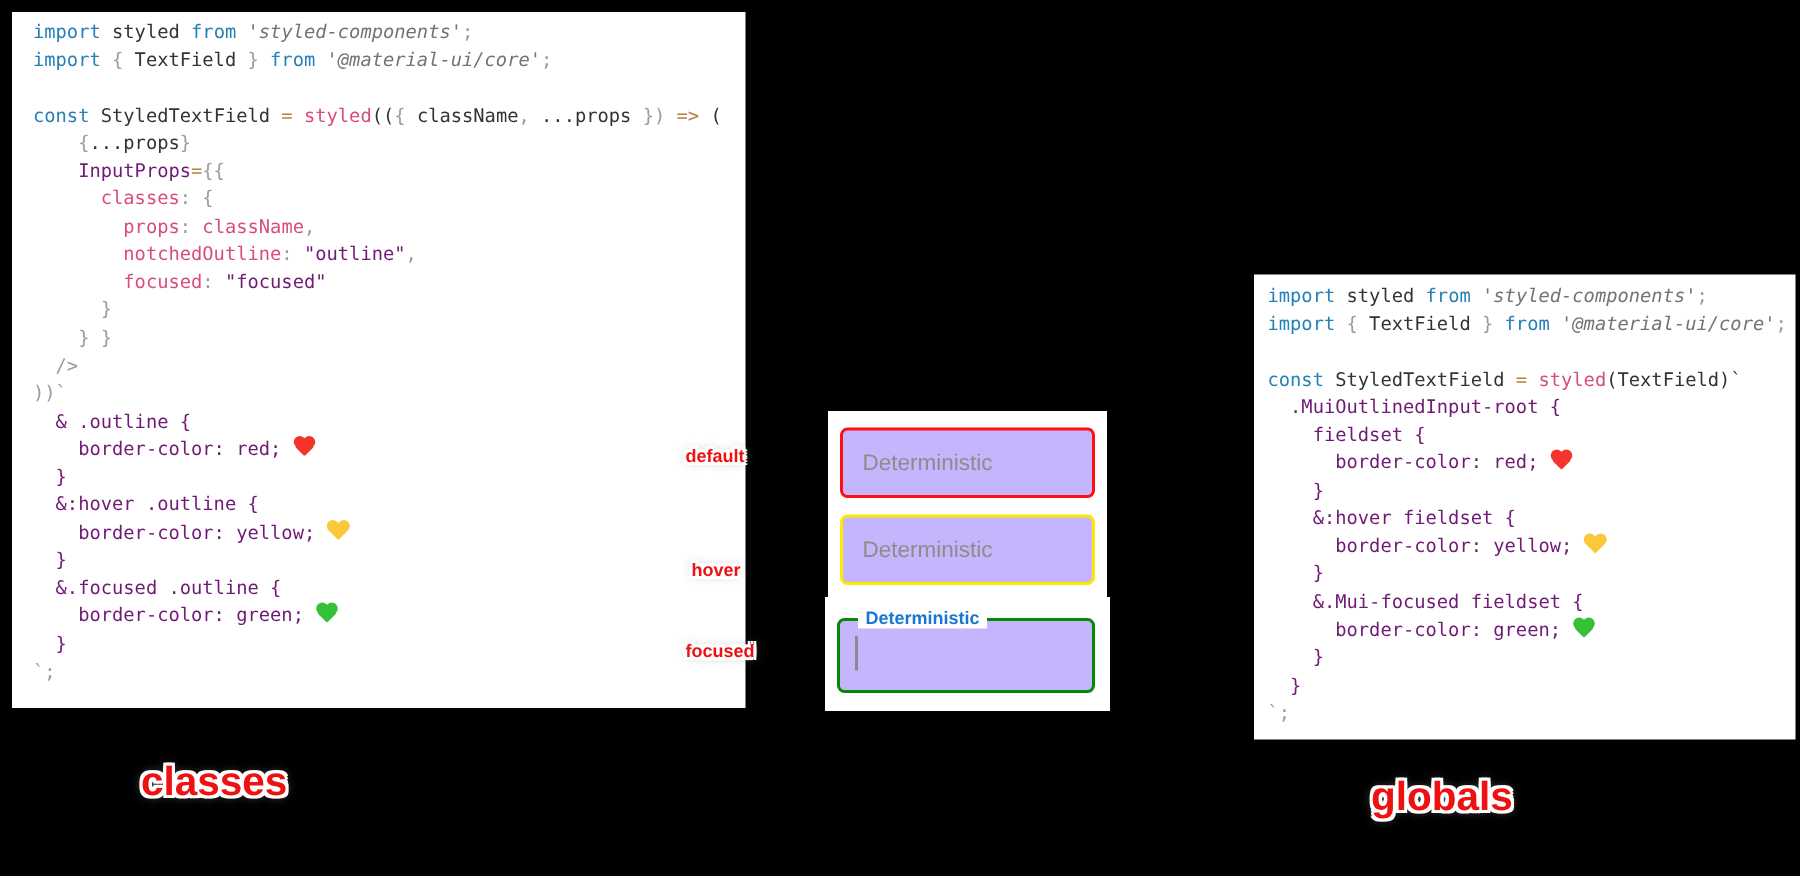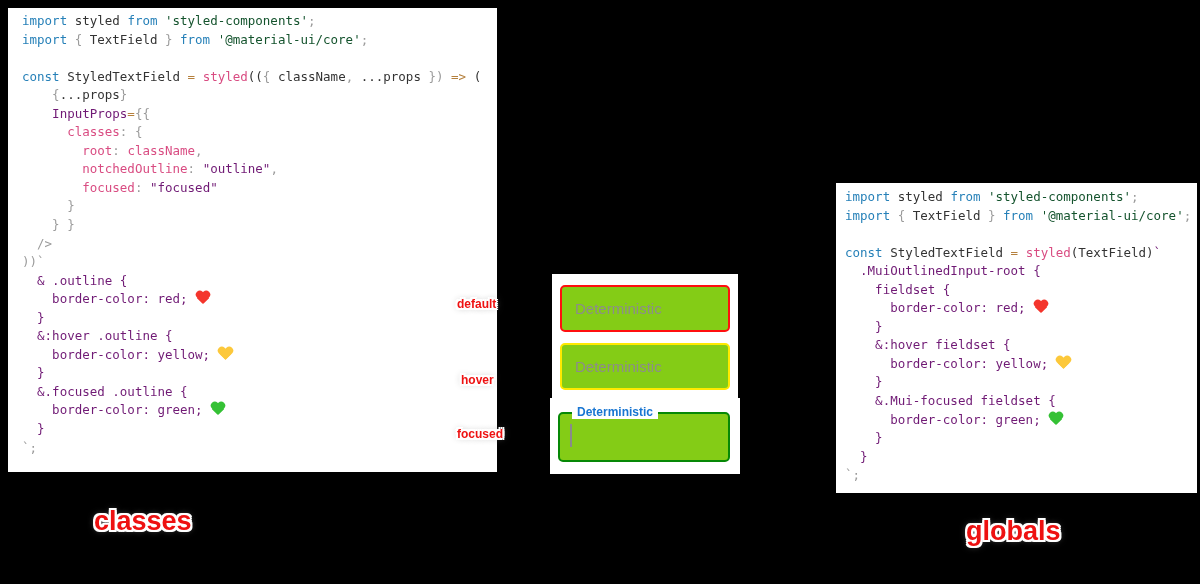--- a/index.html
+++ b/index.html
@@ -10,42 +10,42 @@
   .panel { position:absolute; background:#fff; box-sizing:border-box; overflow:hidden; }
 
   
   #left-code  { left:8px;   top:8px;   width:489px; height:464px; padding:4px 0 0 14px; }
   #right-code { left:836px; top:183px; width:361px; height:310px; padding:5px 0 0 9px; }
   .code { font-size:12.5px; }
   .code-line { height:18.56px; line-height:18.56px; white-space:pre; }
   .kw  { color:#2680b8; }
   .id  { color:#333333; }
   .pun { color:#9b9b9b; }
-  .str { color:#14532d; }
+  .str { color:#737373;font-style:italic; }
   .grn { color:#701a75; }
   .pnk { color:#d94c82; }
   .op  { color:#b5803d; }
 
   
   .heart { display:inline-block; position:relative; width:15px; height:13px; vertical-align:-1px; }
   .heart::before, .heart::after {
     content:""; position:absolute; top:0; width:8px; height:12.5px;
     border-radius:8px 8px 0 0; background:var(--hc);
   }
   .heart::before { left:7.5px; transform:rotate(-45deg); transform-origin:0 100%; }
   .heart::after  { left:0;     transform:rotate(45deg);  transform-origin:100% 100%; }
   .heart-red    { --hc:#f4352c; }
   .heart-yellow { --hc:#fcc83b; }
   .heart-green  { --hc:#35c135; }
 
   
   #mid-top    { left:552px; top:274px; width:186px; height:124px; }
   #mid-bottom { left:550px; top:398px; width:190px; height:76px; }
 
-  .tfield { position:absolute; background:#84cc16; border-radius:5px; box-sizing:border-box; }
+  .tfield { position:absolute; background:#c4b5fd; border-radius:5px; box-sizing:border-box; }
   .tfield input {
     width:100%; height:100%; border:none; outline:none; background:transparent;
     font-family:"Liberation Sans", sans-serif; font-size:15px; color:#444;
     padding:0 0 0 13px; box-sizing:border-box;
   }
   .tfield input::placeholder { color:#8c8c8c; opacity:1; }
   #field-default { left:560px; top:285px; width:170px; height:47px; border:2px solid #ff0f0f; }
   #field-hover   { left:560px; top:343px; width:170px; height:47px; border:2px solid #ffe900; }
   #field-focused { left:558px; top:412px; width:172px; height:50px; border:2px solid #068806; }
 
@@ -64,34 +64,34 @@
       -2px -2px 0 #fff, 2px -2px 0 #fff, -2px 2px 0 #fff, 2px 2px 0 #fff,
       -2px 0 0 #fff, 2px 0 0 #fff, 0 -2px 0 #fff, 0 2px 0 #fff,
       0 0 7px rgba(150,150,150,0.95);
   }
   .caption { font-size:12px; }
   #caption-default { left:457px; top:297px; }
   #caption-hover   { left:461px; top:357px;margin-top:16px; }
   #caption-focused { left:457px; top:427px; }
   .section-label { font-size:27px; }
   #label-classes { left:94px;  top:506px; }
-  #label-globals { left:966px; top:516px; }
+  #label-globals { left:914px; top:516px; }
 </style>
 </head>
 <body>
 
 <div class="panel code" id="left-code">
     <div class="code-line"><span class="kw">import</span><span class="id"> styled </span><span class="kw">from</span><span class="str"> 'styled-components'</span><span class="pun">;</span></div>
     <div class="code-line"><span class="kw">import</span><span class="pun"> { </span><span class="id">TextField</span><span class="pun"> } </span><span class="kw">from</span><span class="str"> '@material-ui/core'</span><span class="pun">;</span></div>
     <div class="code-line">&nbsp;</div>
     <div class="code-line"><span class="kw">const</span><span class="id"> StyledTextField </span><span class="op">=</span><span class="pnk"> styled</span><span class="id">((</span><span class="pun">{ </span><span class="id">className</span><span class="pun">, </span><span class="id">...props</span><span class="pun"> })</span><span class="id"> </span><span class="op">=&gt;</span><span class="id"> (</span></div>
     <div class="code-line"><span class="pun">    {</span><span class="id">...props</span><span class="pun">}</span></div>
     <div class="code-line"><span class="grn">    InputProps</span><span class="op">=</span><span class="pun">{{</span></div>
     <div class="code-line"><span class="pnk">      classes</span><span class="pun">: {</span></div>
-    <div class="code-line"><span class="pnk">        root</span><span class="pun">: </span><span class="pnk">className</span><span class="pun">,</span></div>
+    <div class="code-line"><span class="pnk">        props</span><span class="pun">: </span><span class="pnk">className</span><span class="pun">,</span></div>
     <div class="code-line"><span class="pnk">        notchedOutline</span><span class="pun">: </span><span class="grn">"outline"</span><span class="pun">,</span></div>
     <div class="code-line"><span class="pnk">        focused</span><span class="pun">: </span><span class="grn">"focused"</span></div>
     <div class="code-line"><span class="pun">      }</span></div>
     <div class="code-line"><span class="pun">    } }</span></div>
     <div class="code-line"><span class="pun">  /&gt;</span></div>
     <div class="code-line"><span class="pun">))`</span></div>
     <div class="code-line"><span class="grn">  &amp; .outline {</span></div>
     <div class="code-line"><span class="grn">    border-color: red; </span><span class="heart heart-red"></span></div>
     <div class="code-line"><span class="grn">  }</span></div>
     <div class="code-line"><span class="grn">  &amp;:hover .outline {</span></div>

